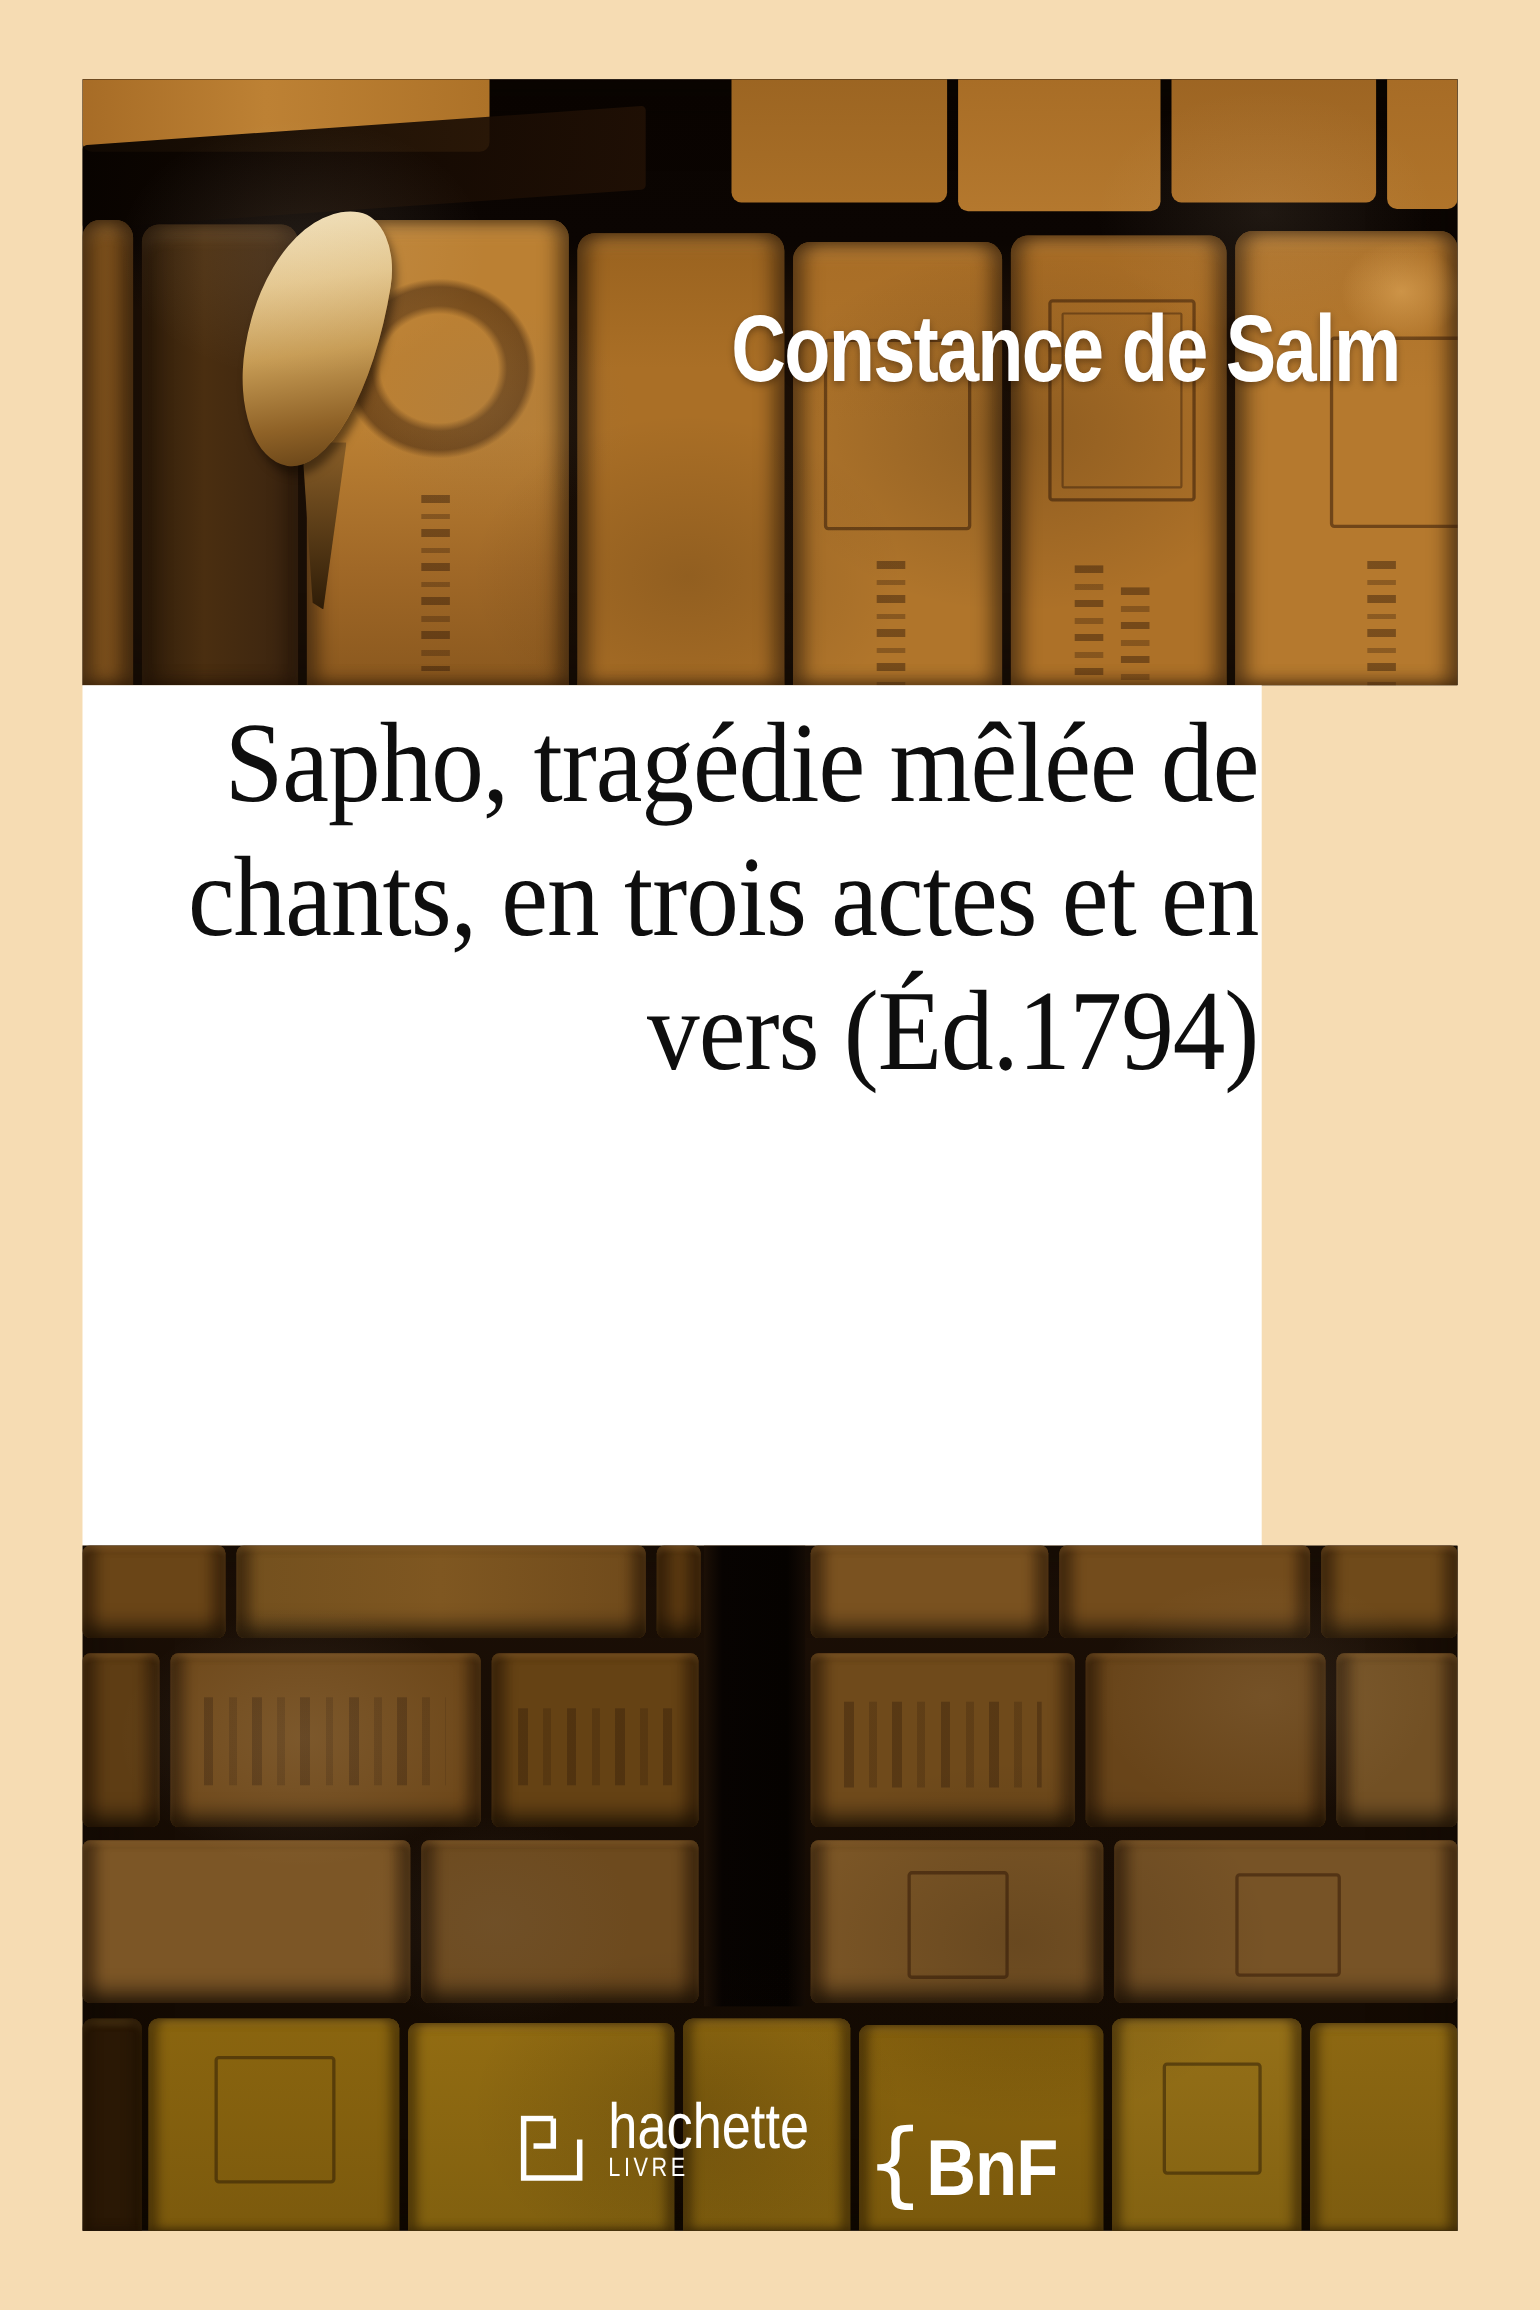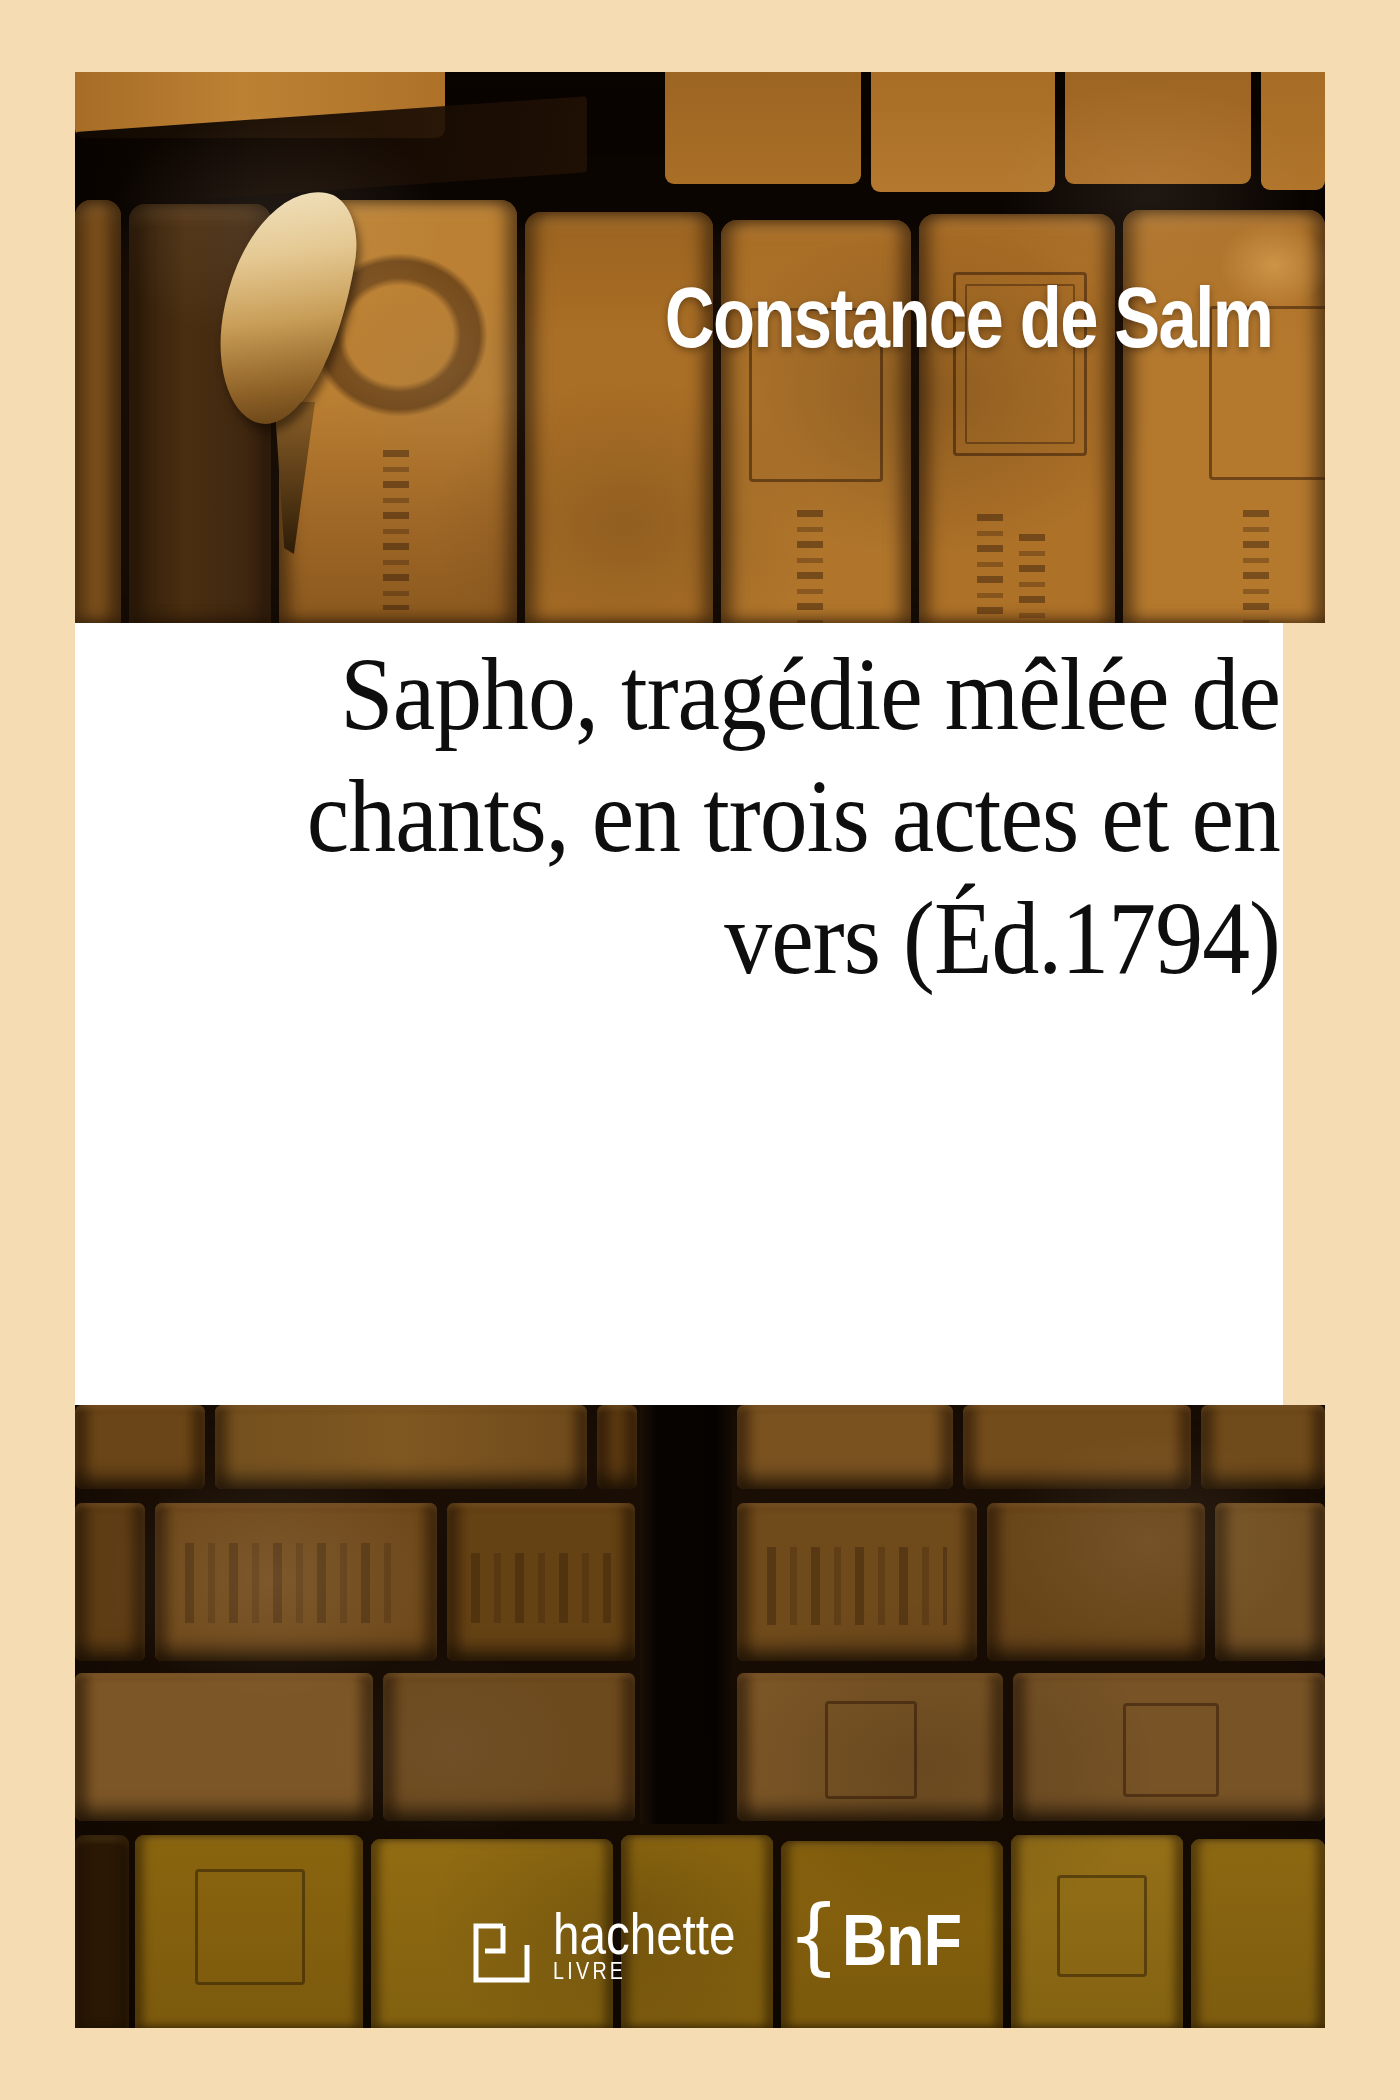--- a/index.html
+++ b/index.html
@@ -14,21 +14,21 @@
     content:"";position:absolute;inset:0;z-index:4;pointer-events:none;
     background:
       radial-gradient(240px 170px at 16% 28%, rgba(250,230,200,.10), transparent 70%),
       radial-gradient(320px 230px at 68% 58%, rgba(18,9,2,.20), transparent 72%),
       radial-gradient(280px 210px at 44% 82%, rgba(18,9,2,.16), transparent 70%),
       radial-gradient(220px 160px at 86% 22%, rgba(245,220,180,.09), transparent 70%),
       radial-gradient(180px 140px at 30% 55%, rgba(130,118,105,.12), transparent 70%);
   }
   .top-photo{height:551px;background:linear-gradient(180deg,#0a0401 0,#0b0502 150px,#1a0e05 210px,#170d05 100%);}
   .bottom-photo{height:623px;background:linear-gradient(180deg,#1b0f06 0,#150b03 60%,#100801 100%);}
-  .white-band{position:relative;width:1208px;height:782px;background:#fff;}
+  .white-band{position:relative;width:1072px;height:782px;background:#fff;}
 
   
   .bt,.sp,.hb,.gb{position:absolute;}
   .bt{border-radius:0 0 9px 9px;}
   .sp{bottom:0;border-radius:16px 16px 0 0;
       box-shadow:inset 10px 0 16px rgba(25,12,4,.55), inset -10px 0 16px rgba(25,12,4,.55), inset 0 14px 12px rgba(250,215,160,.12);}
   .hb{border-radius:7px;
       box-shadow:inset 0 -12px 16px rgba(12,6,2,.6), inset 0 4px 5px rgba(220,160,80,.25),
                  inset 14px 0 10px rgba(25,12,4,.35), inset -14px 0 10px rgba(25,12,4,.35);}
   .gb{border-radius:9px 9px 0 0;bottom:0;
@@ -64,21 +64,21 @@
   .title-scale{transform:scaleX(.92);transform-origin:100% 0;}
   .title-line{
     font-family:"Liberation Serif",serif;color:var(--title-text,#0e0e0e);
     font-size:104px;line-height:122px;white-space:nowrap;letter-spacing:-1px;
   }
   .hachette-box{position:absolute;left:398px;top:518px;width:57px;height:60px;z-index:6;}
   .hachette-words{position:absolute;left:478px;top:500px;z-index:6;color:var(--logo-text,#fff);
       transform:scaleX(.82);transform-origin:0 0;}
   .hachette-name{font-size:58px;line-height:58px;font-weight:400;letter-spacing:0;}
   .hachette-sub{font-size:24px;line-height:24px;font-weight:400;letter-spacing:4px;margin-top:-4px;}
-  .bnf{position:absolute;left:712px;top:491px;z-index:6;color:var(--logo-text,#fff);white-space:nowrap;line-height:80px;}
+  .bnf{position:absolute;left:712px;top:521px;z-index:6;color:var(--logo-text,#fff);white-space:nowrap;line-height:80px;}
   .bnf-brace{font-family:"DejaVu Sans",sans-serif;font-size:84px;font-weight:400;vertical-align:baseline;margin-right:2px;}
   .bnf-name{display:inline-block;font-size:72px;font-weight:700;letter-spacing:-1px;vertical-align:baseline;
       transform:scaleX(.87);transform-origin:0 100%;}
 </style>
 </head>
 <body>
 
 <div class="cover">
   <div class="content">
 

